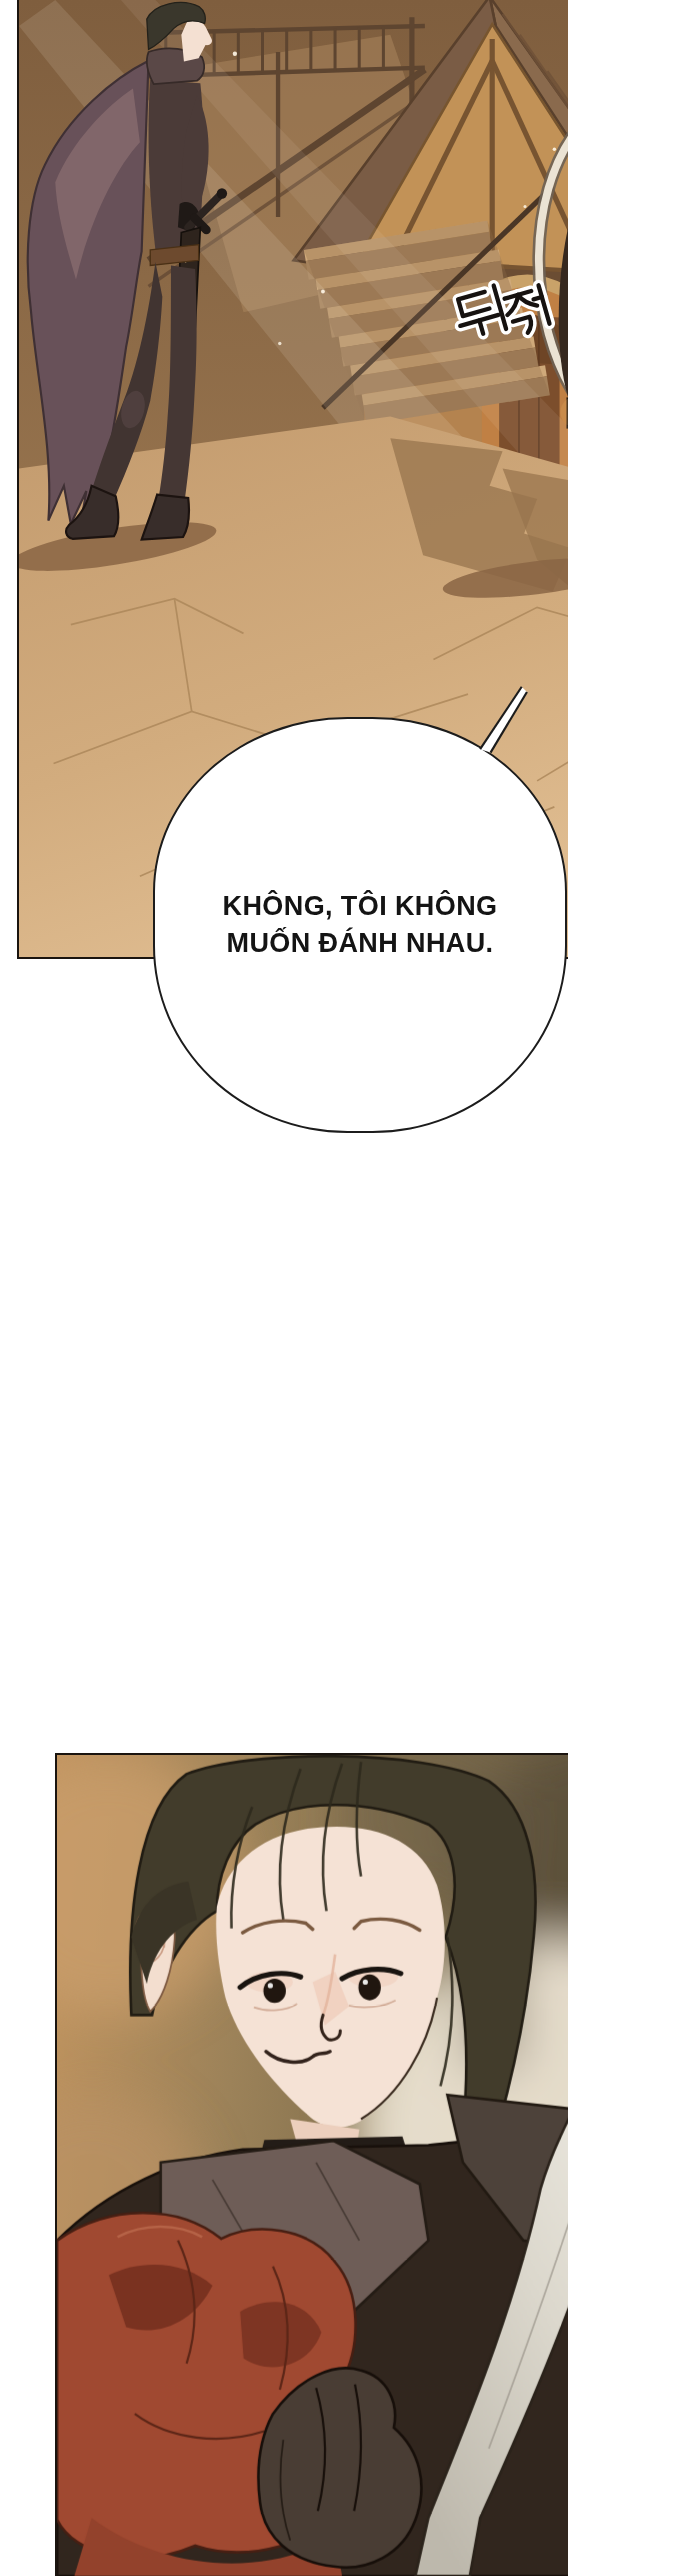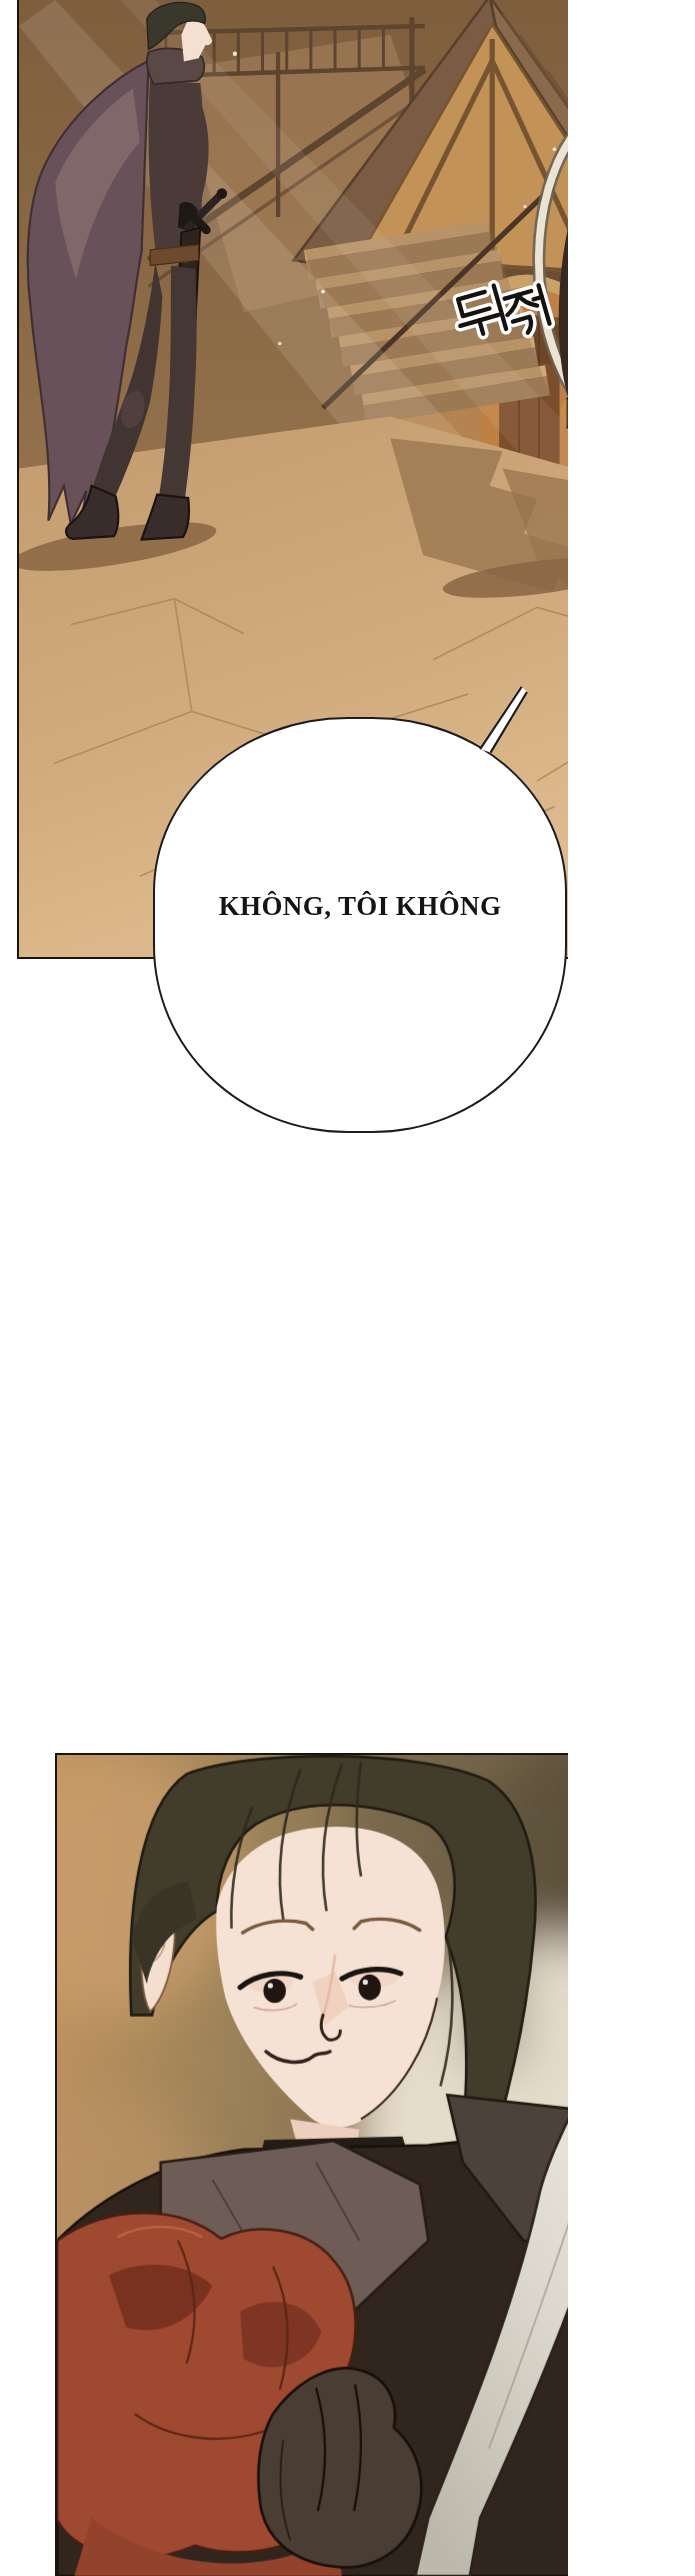--- a/index.html
+++ b/index.html
@@ -1,17 +1,17 @@
 <!DOCTYPE html>
 <html style="--page-bg: #ffffff; --ink: #1a140f; --plaza: #c9a478; --plaza-light: #dcb88c; --wall: #8c6946; --roof: #7c5e46; --roof-right: #8a6a4d; --gable: #c29257; --door: #c08044; --brick: #9b5d41; --cape: #685159; --cape-inner: #84686c; --suit: #4b3b38; --skin: #f4e0d2; --assassin: #3b2c23; --arc-white: #ebe3d4; --hair: #423c2b; --face-skin: #f5e2d5; --coat: #31261e; --stole: #6e5d57; --shoulder-panel: #4d423a; --red-cloth: #a04931; --red-shadow: #76301f; --glove: #493d34; --blade-light: #f1eee6; --blade-dark: #bdb8ac; --bubble-fill: #ffffff; --bubble-outline: #1c1c1c; --bubble-ink: #141414; --sfx-ink: #161210; --sfx-halo: #ffffff;font-size:14px"><head>
 <meta charset="utf-8">
 <style>
   html,body{margin:0;padding:0;background:#ffffff;}
   #page{position:relative;width:568px;height:2576px;background:var(--page-bg,#fff);overflow:hidden;
-        font-family:Liberation Serif, serif;}
+        font-family:Liberation Sans, sans-serif;}
   .panel{position:absolute;box-sizing:border-box;border:2.6px solid var(--ink,#1a140f);background:#c9a478;}
   #panel-top{left:17.4px;top:0;width:662px;height:959px;border-top:none;}
   #panel-bottom{left:55px;top:1753px;width:586px;height:823px;border-bottom:none;background:#8a7752;}
   .panel svg{display:block;width:100%;height:100%;}
   
   #bubble{position:absolute;left:153px;top:717px;width:414px;height:416px;background:var(--bubble-fill,#fff);
           border:2.6px solid var(--bubble-outline,#1c1c1c);border-radius:47% 47% 47% 47% / 42% 42% 45% 45%;
           z-index:6;box-sizing:border-box;}
   #bubble .bubble-text{position:absolute;top:169px;left:0;width:100%;text-align:center;
           color:var(--bubble-ink,#141414);font-weight:bold;font-size:27px;line-height:37px;letter-spacing:0.4px;}
@@ -241,20 +241,21 @@
         </g>
       </g>
     </svg>
   </div>
 
   <span class="sfx-bind">뒤적</span>
 
   <div id="bubble">
     <div class="bubble-text">
       <div>KHÔNG, TÔI KHÔNG</div>
+      <div>MUỐN ĐÁNH NHAU.</div>
     </div>
   </div>
   <svg id="bubble-tail" viewBox="0 0 90 95">
     <polygon points="14,84 62,12 68,18 26,88" fill="#ffffff"></polygon>
     <path d="M14,84 L62,12" stroke="#1c1c1c" stroke-width="2.5" fill="none"></path>
     <path d="M68,18 L26,88" stroke="#1c1c1c" stroke-width="2.5" fill="none"></path>
   </svg>
 
   <div id="panel-bottom" class="panel">
     <svg viewBox="0 0 674 947" preserveAspectRatio="none">

